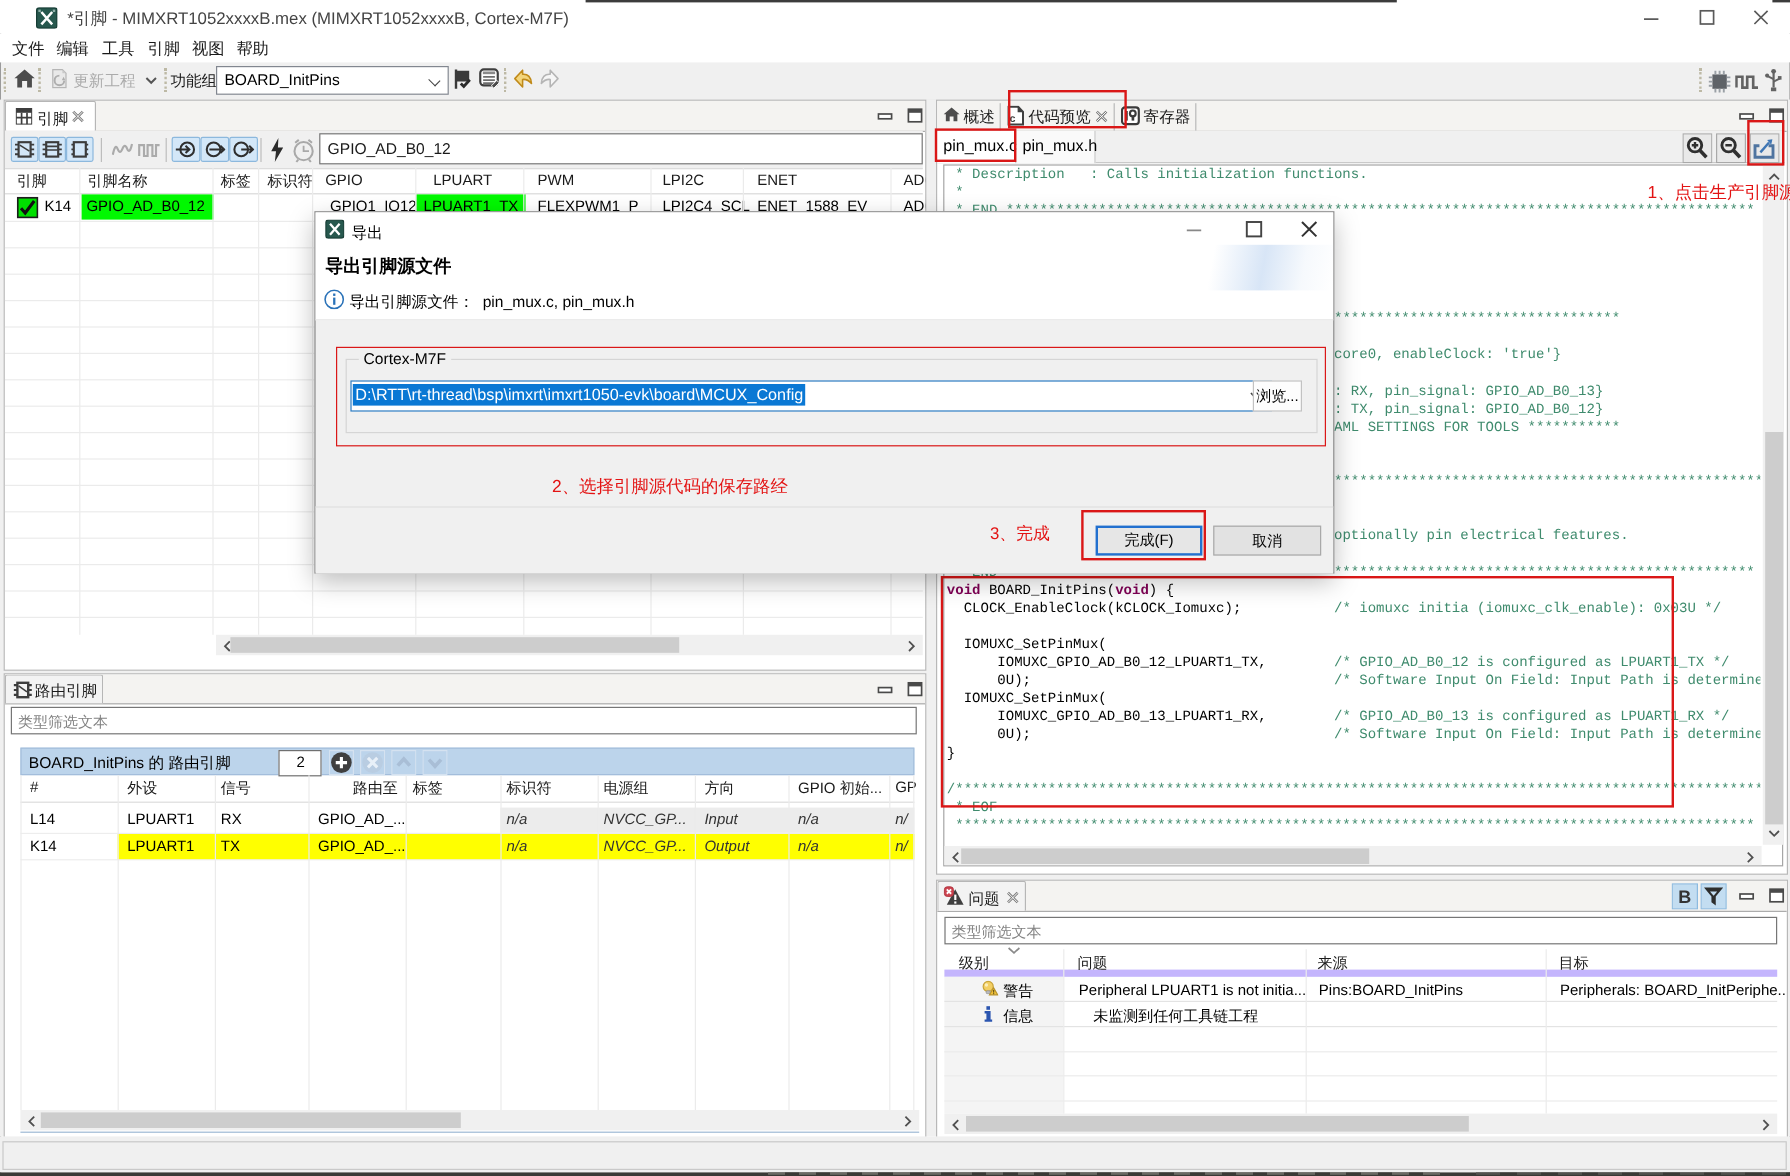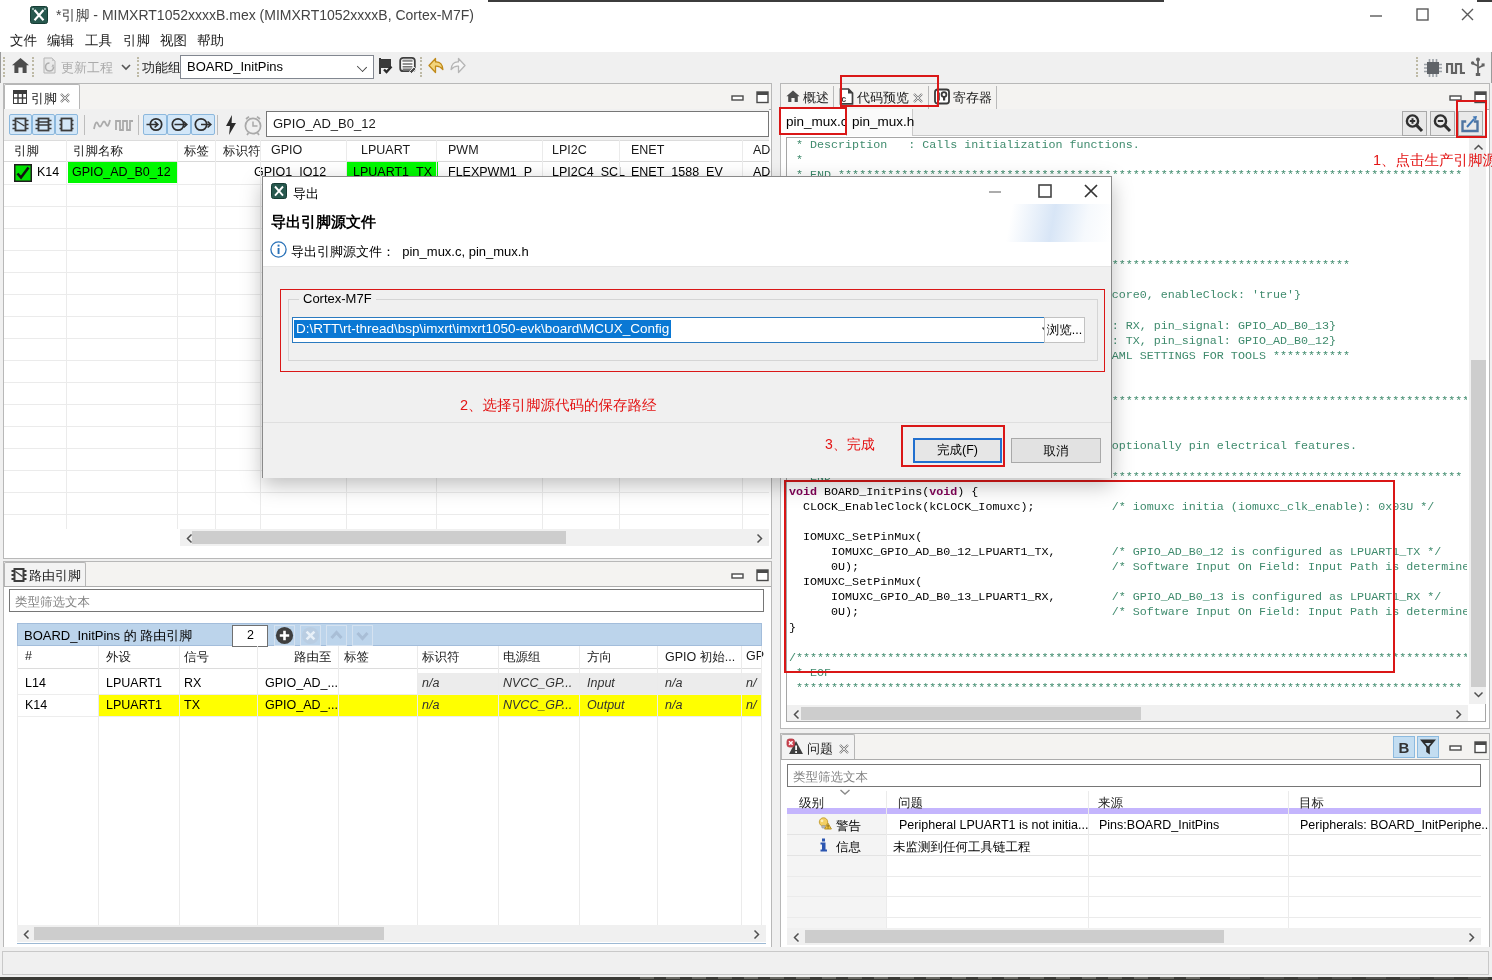--- a/index.html
+++ b/index.html
@@ -225,21 +225,21 @@
   </div>
 
   <div class="abs" style="left:0;top:78px;width:765px;height:22px;">
     <span class="abs" style="left:10px;top:2px;"><svg width="18" height="18" viewBox="0 0 18 18" style="">
             <rect x="0.75" y="0.75" width="16.5" height="16.5" fill="#00e000" stroke="#1d1d1d" stroke-width="1.5"></rect>
             <path d="M3.5 9.5 L7 13.5 L14.5 3.5" fill="none" stroke="#111" stroke-width="2.6"></path>
           </svg></span>
     <span class="abs cell tx" style="left:33px;top:3px;">K14</span>
     <span class="abs" style="left:64px;top:0px;width:110px;height:21px;background:#00f800;"></span>
     <span class="abs cell tx" style="left:68px;top:3px;">GPIO_AD_B0_12</span>
-    <span class="abs cell tx" style="left:250px;top:3px;">GPIO1_IO12</span>
+    <span class="abs cell tx" style="left:271px;top:3px;">GPIO1_IO12</span>
     <span class="abs" style="left:343px;top:0px;width:91px;height:21px;background:#00f800;"></span>
     <span class="abs cell tx" style="left:349px;top:3px;">LPUART1_TX</span>
     <span class="abs cell tx" style="left:444px;top:3px;">FLEXPWM1_P</span>
     <span class="abs cell tx" style="left:548px;top:3px;">LPI2C4_SCL</span>
     <span class="abs cell tx" style="left:627px;top:3px;">ENET_1588_EV</span>
     <span class="abs cell tx" style="left:749px;top:3px;">ADC1</span>
   </div>
   <div class="abs gl glv" style="left:62px;top:56px;height:389px;"></div>
 <div class="abs gl glv" style="left:173px;top:56px;height:389px;"></div>
 <div class="abs gl glv" style="left:211px;top:56px;height:389px;"></div>
@@ -556,21 +556,21 @@
     <span class="abs cell tx" style="left:112px;top:4px;">Peripheral LPUART1 is not initia...</span>
     <span class="abs cell tx" style="left:312px;top:4px;">Pins:BOARD_InitPins</span>
     <span class="abs cell tx" style="left:513px;top:4px;">Peripherals: BOARD_InitPeriphe...</span>
   </div>
   <div class="abs" style="left:6px;top:101px;width:694px;height:21px;border-bottom:1px solid #e3e3e3;box-sizing:border-box;">
     <span class="abs" style="left:33px;top:3px;"><svg width="7" height="14" viewBox="0 0 7 14">
             <rect x="2" y="0.5" width="3" height="3" fill="#2b55b0"></rect>
             <path d="M0.5 4.6 h5 v7 h1.5 v1.9 h-6.5 v-1.9 h1.5 v-5.1 h-1.5 z" fill="#2b55b0"></path>
           </svg></span>
     <span class="abs cell tx" style="left:49px;top:4px;">信息</span>
-    <span class="abs cell tx" style="left:106px;top:4px;">未监测到任何工具链工程</span>
+    <span class="abs cell tx" style="left:124px;top:4px;">未监测到任何工具链工程</span>
   </div>
   <div class="abs gl glh" style="left:6px;top:142px;width:694px;"></div>
   <div class="abs gl glh" style="left:6px;top:162px;width:694px;"></div>
   <div class="abs gl glh" style="left:6px;top:183px;width:694px;"></div>
   <div class="abs gl glv" style="left:105px;top:57px;height:137px;"></div>
   <div class="abs gl glv" style="left:307px;top:57px;height:137px;"></div>
   <div class="abs gl glv" style="left:507px;top:57px;height:137px;"></div>
 
   <div class="abs scroll" style="left:6px;top:194px;width:694px;height:17px;">
     <svg class="abs" style="left:6px;top:4px" width="7" height="11">

